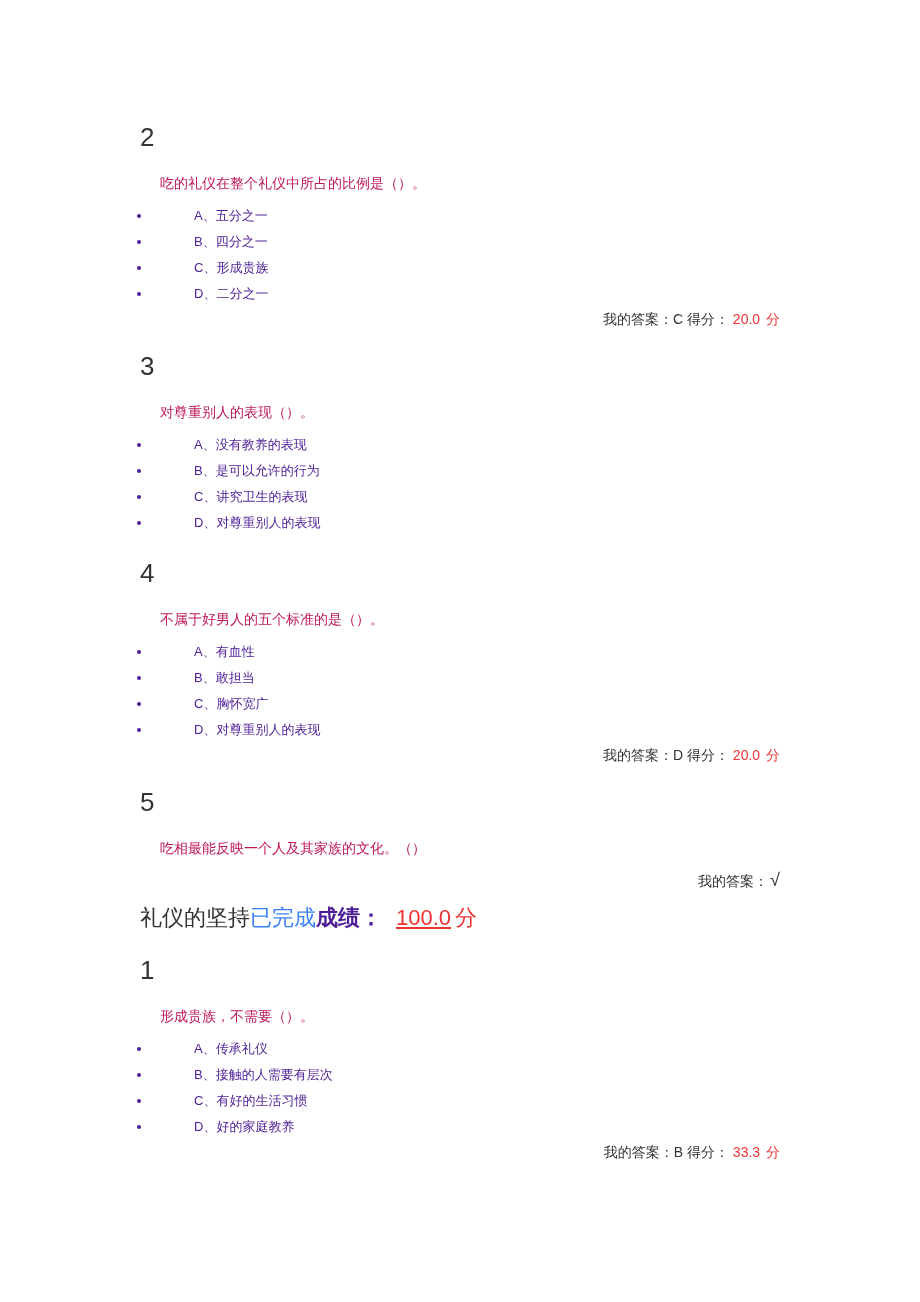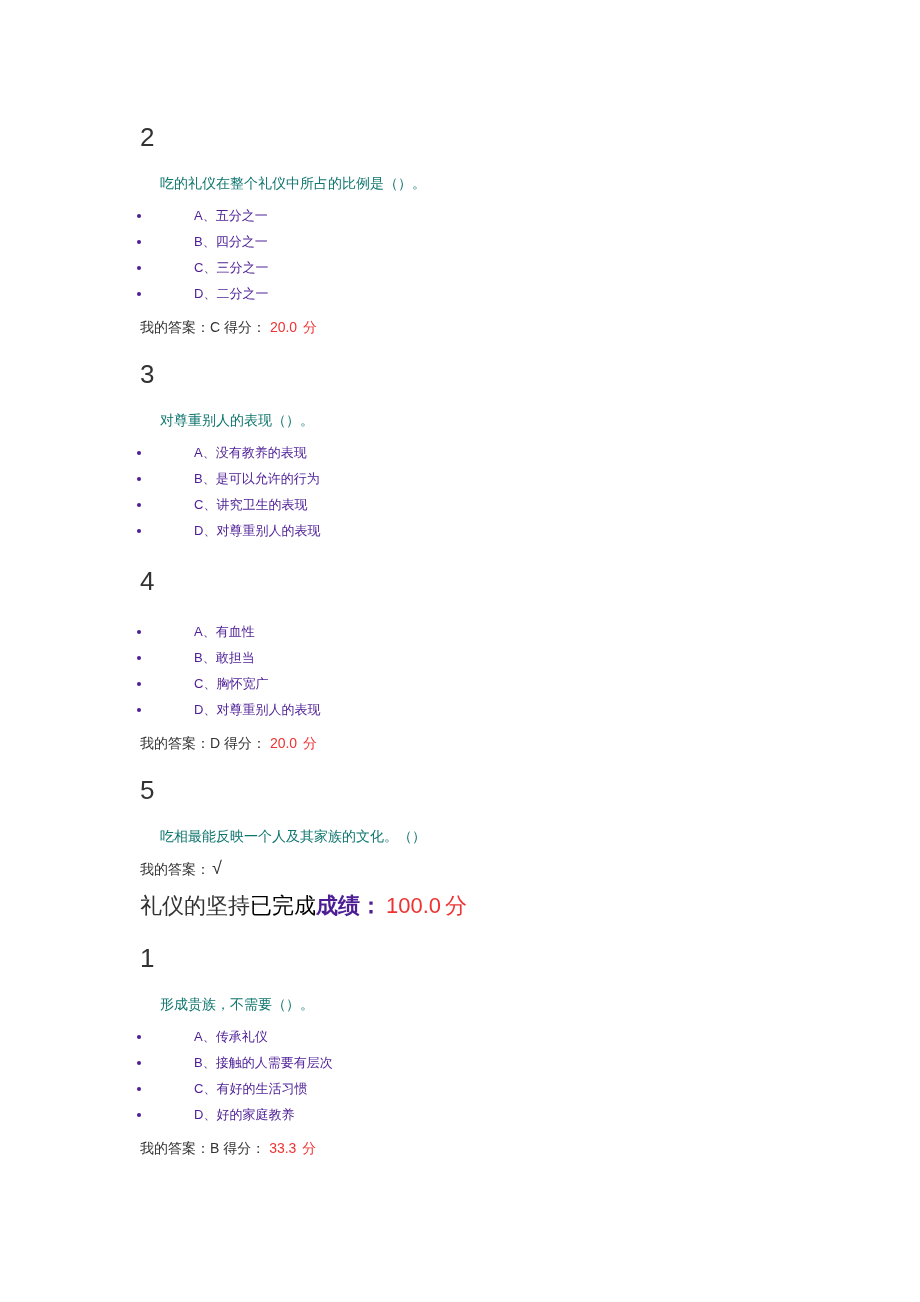--- a/index.html
+++ b/index.html
@@ -15,83 +15,85 @@
   }
   .qnum {
     font-family: Arial, "Helvetica Neue", sans-serif;
     font-size: 26px;
     font-weight: 400;
     color: #333;
     margin: 22px 0 22px 0;
   }
   .qtext {
     font-size: 14px;
-    color: #0f766e;
+    color: #be185d;
     margin: 0 0 10px 20px;
   }
   ul.opts {
     margin: 0 0 2px 6px;
     padding-left: 0;
   }
   ul.opts li {
     list-style: disc;
     margin-left: 6px;
     padding-left: 42px;
     font-size: 13px;
     color: #4c1d95;
     line-height: 26px;
   }
   .ans {
     font-size: 14px;
     color: #333;
-    margin: 12px 0 0 0;
+    margin: 4px 0 0 0;
+    text-align: right;
   }
   .score-num { color: #e33; }
   .score-unit { color: #e33; margin-left: 2px; }
   .check {
     font-size: 18px;
     margin-left: 2px;
   }
   .section-title {
     font-size: 22px;
     color: #333;
     margin: 12px 0 6px 0;
   }
-  .st-done { color: #000000; }
+  .st-done { color: #3b82f6; }
   .st-score-label { color: #4c1d95; font-weight: bold; }
-  .st-score-num { color: #e33; margin-left: 4px; }
+  .st-score-num { color: #e33; margin-left: 14px; text-decoration: underline; }
   .st-score-unit { color: #e33; margin-left: 4px; }
 </style>
 </head>
 <body>
 
 <div class="page">
 
   <div class="qnum">2</div>
   <div class="qtext">吃的礼仪在整个礼仪中所占的比例是（）。</div>
   <ul class="opts">
     <li>A、五分之一</li>
     <li>B、四分之一</li>
-    <li>C、三分之一</li>
+    <li>C、形成贵族</li>
     <li>D、二分之一</li>
   </ul>
   <div class="ans">
     <span>我的答案：</span><span>C</span><span> 得分：</span> <span class="score-num">20.0</span> <span class="score-unit">分</span>
   </div>
 
   <div class="qnum">3</div>
   <div class="qtext">对尊重别人的表现（）。</div>
   <ul class="opts">
     <li>A、没有教养的表现</li>
     <li>B、是可以允许的行为</li>
     <li>C、讲究卫生的表现</li>
     <li>D、对尊重别人的表现</li>
   </ul>
 
   <div class="qnum">4</div>
+  <div class="qtext">不属于好男人的五个标准的是（）。</div>
   <ul class="opts">
     <li>A、有血性</li>
     <li>B、敢担当</li>
     <li>C、胸怀宽广</li>
     <li>D、对尊重别人的表现</li>
   </ul>
   <div class="ans">
     <span>我的答案：</span><span>D</span><span> 得分：</span> <span class="score-num">20.0</span> <span class="score-unit">分</span>
   </div>
 

